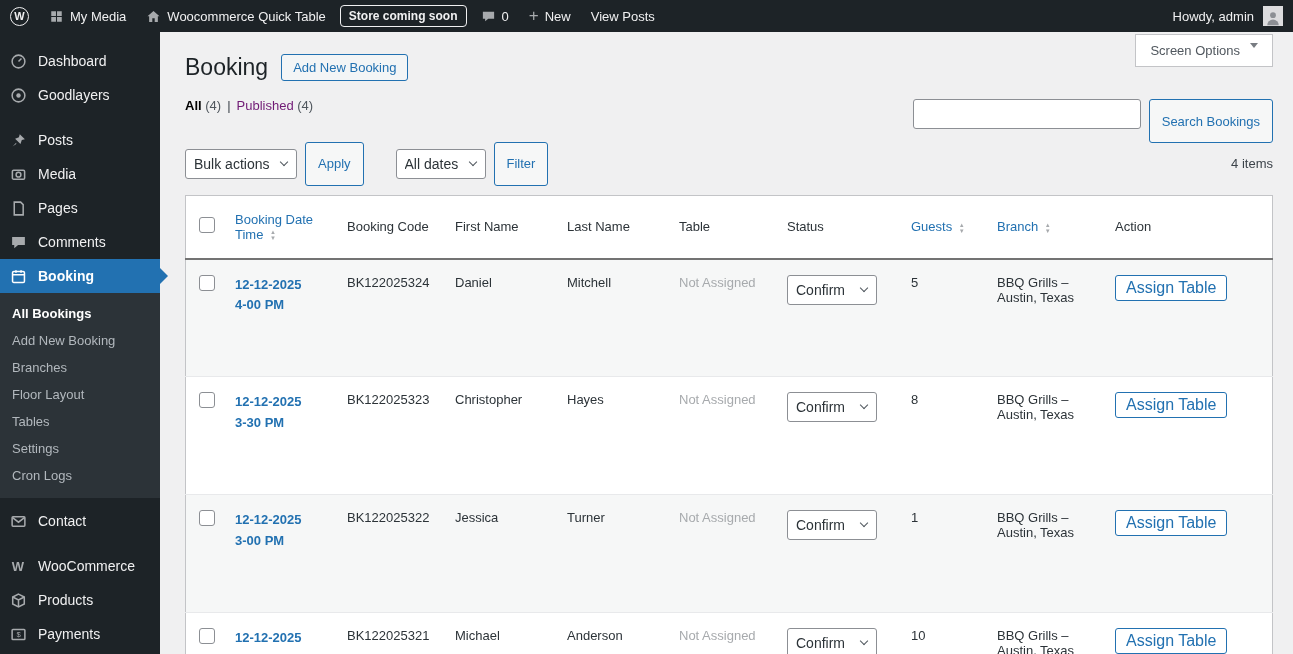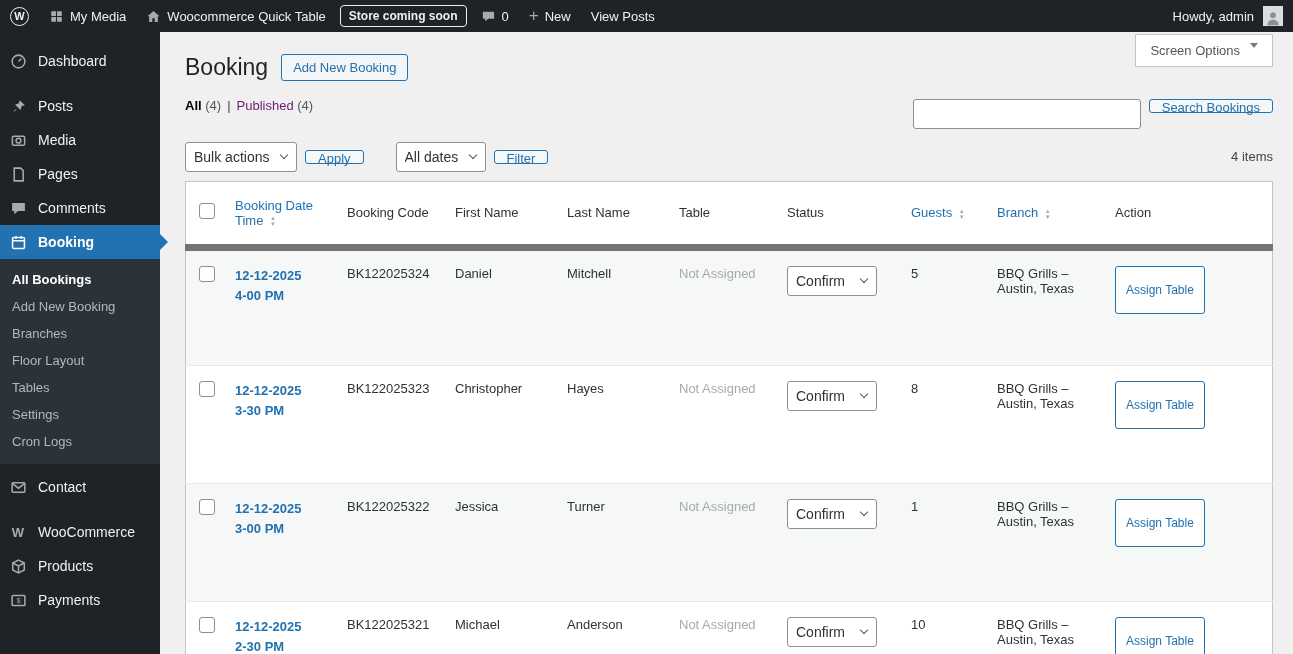--- a/index.html
+++ b/index.html
@@ -38,43 +38,43 @@
   .tri-down{width:0;height:0;border-left:4px solid transparent;border-right:4px solid transparent;border-top:5px solid #787c82}
   .title-row{padding-top:21px;display:flex;align-items:center}
   h1.page-title{font-size:23px;font-weight:400;color:#1d2327;line-height:1.3}
   .page-title-action{margin-left:13px;background:#f3f5f6;border:1px solid #2271b1;color:#2271b1;border-radius:3px;padding:5px 11px;font-size:13px;cursor:pointer}
   .subsubsub{margin-top:15px;font-size:13px;color:#3c434a;display:flex;gap:6px;align-items:flex-end;list-style:none}
   .current-label{font-weight:600;color:#000}
   .count{color:#50575e}
   .blue-link{color:#701a75}
   .search-box{position:absolute;top:67px;right:20px;display:flex;gap:8px}
   .search-input{width:228px;height:30px;border:1px solid #8c8f94;border-radius:3px;background:#fff;padding:0 8px;font-size:14px;color:#2c3338}
-  .btn{background:#f6f7f7;border:1px solid #2271b1;border-radius:3px;color:#2271b1;font-size:13px;padding:0 12px;height:14px;cursor:pointer}
+  .btn{background:#f6f7f7;border:1px solid #2271b1;border-radius:3px;color:#2271b1;font-size:13px;padding:0 12px;height:44px;cursor:pointer}
   .tablenav{margin-top:29px;display:flex;align-items:center;gap:8px}
   .select-wrap{position:relative;display:inline-block}
   .select-wrap select{appearance:none;-webkit-appearance:none;height:30px;border:1px solid #8c8f94;border-radius:3px;background:#fff;color:#2c3338;font-size:14px;padding:0 26px 0 8px;cursor:pointer}
   .chev{position:absolute;right:10px;top:10px;width:6px;height:6px;border-right:1.5px solid #50575e;border-bottom:1.5px solid #50575e;transform:rotate(45deg);pointer-events:none}
   .dates-wrap{margin-left:24px}
   .items-count{margin-left:auto;font-size:13px;color:#3c434a}
 
   
   .booking-table{width:100%;border-collapse:collapse;background:#fff;border:1px solid #c3c4c7;margin-top:9px;font-size:13px;color:#2c3338}
-  .booking-table thead th{text-align:left;font-weight:400;padding:16px 10px;border-bottom:7px solid #737373;vertical-align:middle;background:#fff}
+  .booking-table thead th{text-align:left;font-weight:400;padding:16px 10px;border-bottom:2px solid #737373;vertical-align:middle;background:#fff}
   .th-link{color:#2271b1}
   .sort-arrows{display:inline-flex;flex-direction:column;vertical-align:middle;margin-left:3px}
   .sort-arrows span{font-size:6px;line-height:6px;color:#a7aaad}
   .booking-table tbody td{vertical-align:top;padding:15px 10px;text-align:left}
   .booking-table tbody tr{height:118px}
   .booking-table tbody tr:nth-child(odd){background:#f6f7f7}
   .booking-table tbody tr:not(:first-child) td{border-top:1px solid #e8e9eb}
   .col-cb{width:36px;padding-left:13px !important}
   .date-link span{display:block;color:#2271b1;font-weight:600;line-height:1.55}
   .muted{color:#a7aaad}
   .center{text-align:right}
-  .assign-btn{background:#fff;border:1px solid #2271b1;border-radius:3px;color:#2271b1;font-size:12px;padding:16px 10px;cursor:pointer;white-space:nowrap}
+  .assign-btn{background:#fff;border:1px solid #2271b1;border-radius:3px;color:#2271b1;font-size:16px;padding:3px 10px;cursor:pointer;white-space:nowrap}
   .status-select{width:90px !important}
   input[type="checkbox"]{appearance:none;-webkit-appearance:none;width:16px;height:16px;border:1px solid #8c8f94;border-radius:3px;background:#fff;margin:0;cursor:pointer}
 </style>
 </head>
 <body>
 
 <header class="admin-bar">
   <div class="ab-group">
     <a class="ab-item">
       <span class="wp-logo">W</span>
@@ -128,20 +128,29 @@
 <aside class="sidebar">
   <nav class="menu">
     <a class="menu-item">
       <span class="mi-icon">
           <svg width="17" height="17" viewBox="0 0 20 20">
             <circle cx="10" cy="10" r="7.5" fill="none" stroke="currentColor" stroke-width="1.8"></circle>
             <path d="M10 10l3.5-3.5" stroke="currentColor" stroke-width="1.8"></path>
           </svg>
         </span>
       <span>Dashboard</span>
+    </a>
+    <a class="menu-item">
+      <span class="mi-icon">
+          <svg width="17" height="17" viewBox="0 0 20 20">
+            <circle cx="10" cy="10" r="7.5" fill="none" stroke="currentColor" stroke-width="1.8"></circle>
+            <circle cx="10" cy="10" r="2.6" fill="currentColor"></circle>
+          </svg>
+        </span>
+      <span>Goodlayers</span>
     </a>
     <a class="menu-item gap">
       <span class="mi-icon">
           <svg width="17" height="17" viewBox="0 0 20 20">
             <path fill="currentColor" d="M11.5 2.5l6 6-3.6 1-1.6 4.6L6 7.8l4.5-1.7zM7.3 12.7L3 17l4.3-2.9z"></path>
           </svg>
         </span>
       <span>Posts</span>
     </a>
     <a class="menu-item">

